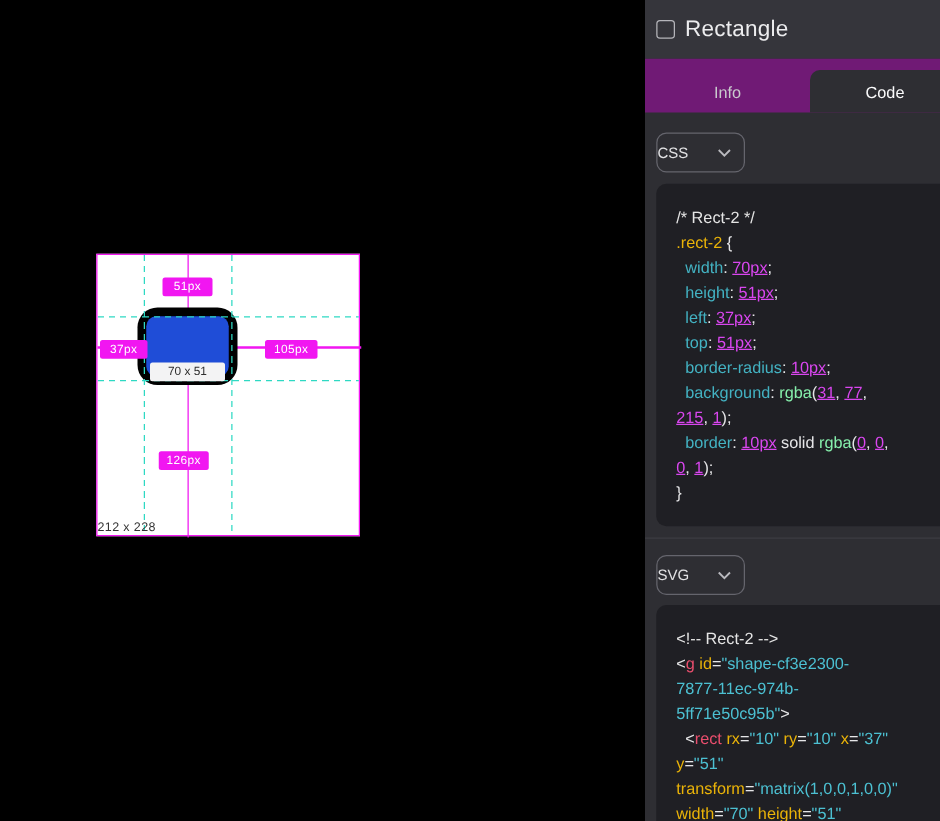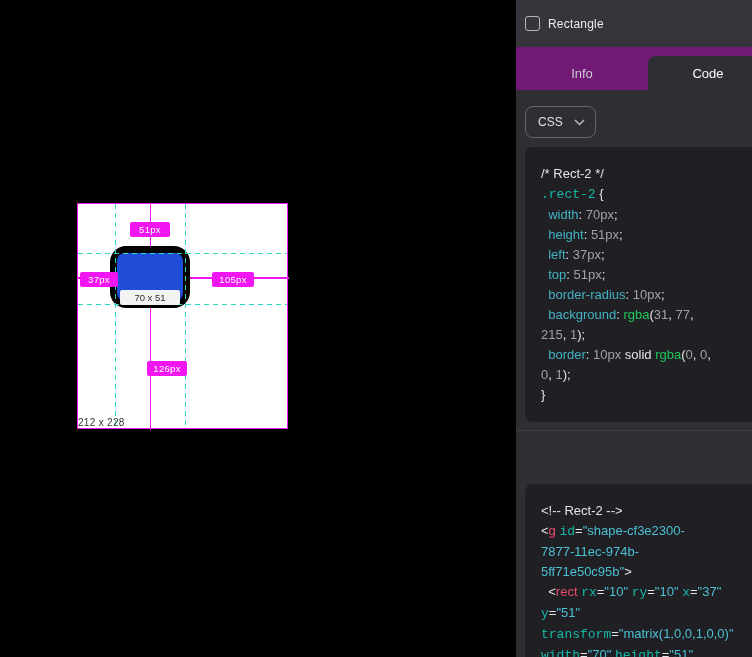--- a/index.html
+++ b/index.html
@@ -19,41 +19,41 @@
   .m-badge { position:absolute; height:15px; background:#f116f1; color:#fff; font-size:9.5px; font-weight:500;
              letter-spacing:.3px; display:flex; align-items:center; justify-content:center; border-radius:2px; }
   .size-badge { position:absolute; left:42px; top:86px; width:60px; height:15px; background:#f3f3f4; color:#2e2e2e;
                 font-size:9.5px; font-weight:500; display:flex; align-items:center; justify-content:center; border-radius:2px; }
   .board-label { position:absolute; left:0; top:213px; width:100%; text-align:left; font-size:10px; color:#333; letter-spacing:.3px; }
 
   
   .panel { position:absolute; left:516px; top:0; width:236px; height:657px; background:#2e2e33; }
   .panel-header { position:absolute; left:0; top:0; width:100%; height:47px; background:#35353b; display:flex; align-items:center; }
   .checkbox { width:15px; height:15px; margin-left:9px; border:1.5px solid #b5b5ba; border-radius:3px; background:transparent; }
-  .panel-title { margin-left:8px; font-size:12px; color:#ececee; letter-spacing:.2px; }
+  .panel-title { margin-left:8px; font-size:18px; color:#ececee; letter-spacing:.2px; }
   .tabstrip { position:absolute; left:0; top:47px; width:260px; height:43px; background:#701a75; }
   .tab-active { position:absolute; left:132px; top:9px; width:120px; height:34px; background:#2e2e33; border-radius:8px 8px 0 0;
                 display:flex; align-items:center; justify-content:center; font-size:13px; color:#fbfbfc; }
   .tab-inactive { position:absolute; left:0; top:9px; width:132px; height:34px; display:flex; align-items:center; justify-content:center;
                   font-size:13px; color:#c9c9cd; cursor:pointer; }
   .select { position:absolute; left:9px; width:71px; height:32px; border:1px solid #65656d; border-radius:8px;
-            display:flex; align-items:center; font-size:12px; color:#e2e2e4; padding-left:12px; }
+            display:flex; align-items:center; font-size:12px; color:#e2e2e4; }
   .select svg { position:absolute; right:10px; }
   .sel-css { top:106px; } .sel-svg { top:444px; }
   .codeblock { position:absolute; left:9px; width:256px; background:#1f1f24; border-radius:8px;
                padding:17px 0 17px 16px; font-size:13px; line-height:20px; white-space:pre; }
   .cb-css { top:147px; } .cb-svg { top:484px; height:260px; }
   .divider { position:absolute; left:0; top:430px; width:236px; height:1px; background:#3d3d43; }
 
   
   .tok-cm { color:#e5e5e5; } 
-  .tok-g  { color:#14b8a6;font-family:Liberation Mono, monospace; } 
+  .tok-g  { color:#eab308; } 
   .tok-p  { color:#43b2c2; } 
-  .tok-v  { color:#a3a3a3; } 
-  .tok-y  { color:#22c55e; } 
+  .tok-v  { color:#d946ef;text-decoration:underline; } 
+  .tok-y  { color:#86efac; } 
   .tok-t  { color:#ea4e6d; } 
   .tok-s  { color:#4cc0d2; } 
   .tok-w  { color:#e6e6e8; } 
 </style>
 </head>
 <body>
 
 <div class="stage">
   <div class="artboard">
 
@@ -66,21 +66,21 @@
     </div>
 
     <div class="vdash" style="left:37px;"></div>
     <div class="vdash" style="left:107px;"></div>
     <div class="hdash" style="top:49px;"></div>
     <div class="hdash" style="top:100px;"></div>
 
     <div class="m-badge" style="left:52px; top:18px; width:40px;">51px</div>
     <div class="m-badge" style="left:2px; top:68px; width:38px;">37px</div>
     <div class="m-badge" style="left:134px; top:68px; width:42px;">105px</div>
-    <div class="m-badge" style="left:69px; top:157px; width:40px;">126px</div>
+    <div class="m-badge" style="left:49px; top:157px; width:40px;">126px</div>
 
     <div class="size-badge">70 x 51</div>
     <div class="board-label">212 x 228</div>
   </div>
 </div>
 
 <div class="panel">
   <div class="panel-header">
     <div class="checkbox"></div>
     <div class="panel-title">Rectangle</div>
@@ -95,15 +95,21 @@
     <span>CSS</span>
     <svg width="11" height="7" viewBox="0 0 11 7">
       <polyline points="1,1 5.5,5.5 10,1" fill="none" stroke="#b9b9be" stroke-width="1.5"></polyline>
     </svg>
   </div>
 
   <div class="codeblock cb-css"><div class="code-line"><span class="tok-cm">/* Rect-2 */</span></div><div class="code-line"><span class="tok-g">.rect-2</span><span class="tok-w"> {</span></div><div class="code-line"><span class="tok-w">  </span><span class="tok-p">width</span><span class="tok-w">: </span><span class="tok-v">70px</span><span class="tok-w">;</span></div><div class="code-line"><span class="tok-w">  </span><span class="tok-p">height</span><span class="tok-w">: </span><span class="tok-v">51px</span><span class="tok-w">;</span></div><div class="code-line"><span class="tok-w">  </span><span class="tok-p">left</span><span class="tok-w">: </span><span class="tok-v">37px</span><span class="tok-w">;</span></div><div class="code-line"><span class="tok-w">  </span><span class="tok-p">top</span><span class="tok-w">: </span><span class="tok-v">51px</span><span class="tok-w">;</span></div><div class="code-line"><span class="tok-w">  </span><span class="tok-p">border-radius</span><span class="tok-w">: </span><span class="tok-v">10px</span><span class="tok-w">;</span></div><div class="code-line"><span class="tok-w">  </span><span class="tok-p">background</span><span class="tok-w">: </span><span class="tok-y">rgba</span><span class="tok-w">(</span><span class="tok-v">31</span><span class="tok-w">, </span><span class="tok-v">77</span><span class="tok-w">,</span></div><div class="code-line"><span class="tok-v">215</span><span class="tok-w">, </span><span class="tok-v">1</span><span class="tok-w">);</span></div><div class="code-line"><span class="tok-w">  </span><span class="tok-p">border</span><span class="tok-w">: </span><span class="tok-v">10px</span><span class="tok-w"> solid </span><span class="tok-y">rgba</span><span class="tok-w">(</span><span class="tok-v">0</span><span class="tok-w">, </span><span class="tok-v">0</span><span class="tok-w">,</span></div><div class="code-line"><span class="tok-v">0</span><span class="tok-w">, </span><span class="tok-v">1</span><span class="tok-w">);</span></div><div class="code-line"><span class="tok-w">}</span></div></div>
 
   <div class="divider"></div>
 
+  <div class="select sel-svg">
+    <span>SVG</span>
+    <svg width="11" height="7" viewBox="0 0 11 7">
+      <polyline points="1,1 5.5,5.5 10,1" fill="none" stroke="#b9b9be" stroke-width="1.5"></polyline>
+    </svg>
+  </div>
 
   <div class="codeblock cb-svg"><div class="code-line"><span class="tok-cm">&lt;!-- Rect-2 --&gt;</span></div><div class="code-line"><span class="tok-w">&lt;</span><span class="tok-t">g</span><span class="tok-w"> </span><span class="tok-g">id</span><span class="tok-w">=</span><span class="tok-s">"shape-cf3e2300-</span></div><div class="code-line"><span class="tok-s">7877-11ec-974b-</span></div><div class="code-line"><span class="tok-s">5ff71e50c95b"</span><span class="tok-w">&gt;</span></div><div class="code-line"><span class="tok-w">  &lt;</span><span class="tok-t">rect</span><span class="tok-w"> </span><span class="tok-g">rx</span><span class="tok-w">=</span><span class="tok-s">"10"</span><span class="tok-w"> </span><span class="tok-g">ry</span><span class="tok-w">=</span><span class="tok-s">"10"</span><span class="tok-w"> </span><span class="tok-g">x</span><span class="tok-w">=</span><span class="tok-s">"37"</span></div><div class="code-line"><span class="tok-g">y</span><span class="tok-w">=</span><span class="tok-s">"51"</span></div><div class="code-line"><span class="tok-g">transform</span><span class="tok-w">=</span><span class="tok-s">"matrix(1,0,0,1,0,0)"</span></div><div class="code-line"><span class="tok-g">width</span><span class="tok-w">=</span><span class="tok-s">"70"</span><span class="tok-w"> </span><span class="tok-g">height</span><span class="tok-w">=</span><span class="tok-s">"51"</span></div></div>
 </div>
 
 </body></html>

